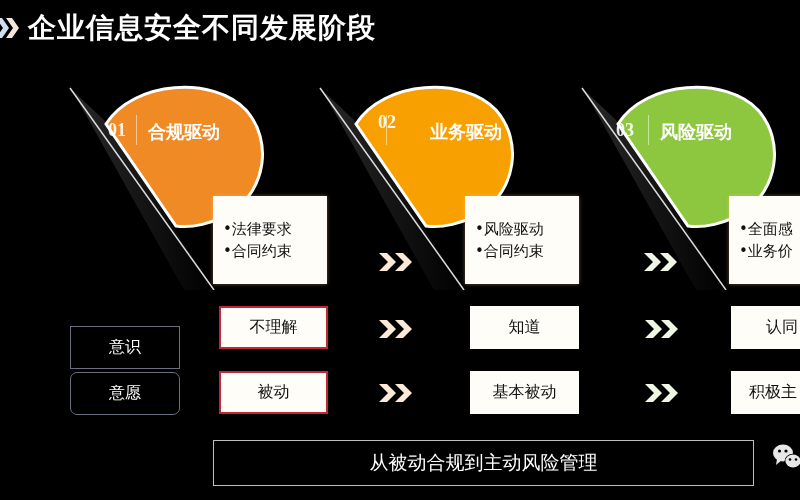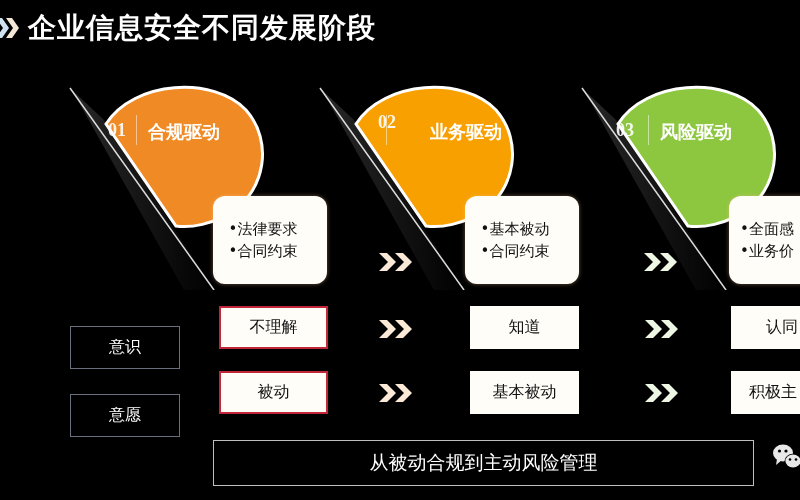--- a/index.html
+++ b/index.html
@@ -10,21 +10,21 @@
     .title-chevron { width: 26px; height: 28px; margin-left: -4px; }
     .title-text { font-size: 28px; font-weight: bold; margin-left: 6px; letter-spacing: 1px; color: #fff; }
 
     .stage { position: absolute; top: 80px; width: 260px; height: 210px; }
     .stage .diag { position: absolute; left: 0; top: 0; }
     .stage .bubble { position: absolute; }
     .stage .num { position: absolute; font-family: "Liberation Serif", serif; font-size: 18px; font-weight: bold; color: #fff; opacity: 0.9; }
     .stage .num-divider { position: absolute; width: 1px; height: 30px; background: rgba(255,255,255,0.5); }
     .stage .stage-label { position: absolute; font-size: 18px; font-weight: bold; color: #fff; white-space: nowrap; }
 
-    .detail-box { position: absolute; background: #fffdf7; border-radius: 12px; box-shadow: 0 0 4px rgba(255,200,150,0.4); color: #111; font-size: 15px; line-height: 22px; padding: 22px 24px 0 10px; text-align: center; }
+    .detail-box { position: absolute; background: #fffdf7; border-radius: 0; box-shadow: 0 0 4px rgba(255,200,150,0.4); color: #111; font-size: 15px; line-height: 22px; padding: 22px 24px 0 10px; }
     .detail-box div { white-space: nowrap; }
 
     .row-label { position: absolute; width: 110px; height: 43px; border: 1px solid #6a6f7e; display: flex; align-items: center; justify-content: center; font-size: 16px; color: #fff; background: #000; margin-top: 20px; }
     .cell { position: absolute; width: 109px; height: 43px; background: #fffdf7; display: flex; align-items: center; justify-content: center; font-size: 16px; color: #111; white-space: nowrap; overflow: hidden; }
     .cell.red { border: 2px solid #c0283a; }
 
     .arrow { position: absolute; width: 38px; height: 22px; }
 
     .summary { position: absolute; left: 213px; top: 440px; width: 541px; height: 46px; border: 1px solid #bfbfbf; display: flex; align-items: center; justify-content: center; font-size: 19px; color: #fff; }
 
@@ -76,21 +76,21 @@
     <line x1="6" y1="8" x2="150" y2="210" stroke="#ddd" stroke-width="1.5"></line>
   </svg>
   <svg class="bubble" style="left:0;top:0;" width="260" height="210">
     <path d="M42,44 C70,0 150,-4 182,30 C210,62 200,110 170,130 C150,145 125,148 112,146 Z" fill="#f7a000" stroke="#fff" stroke-width="3"></path>
   </svg>
   <div class="num" style="left:44px;top:32px;margin-left:20px;">02</div>
   <div class="num-divider" style="left:72px;top:35px;"></div>
   <div class="stage-label" style="left:84px;top:40px;margin-left:32px;">业务驱动</div>
 </div>
 <div class="detail-box" style="left:465px;top:196px;width:114px;height:88px;">
-  <div>•基本被动</div>
+  <div>•风险驱动</div>
   <div>•合同约束</div>
 </div>
 
 <div class="stage" style="left:576px;">
   <svg class="diag" width="260" height="210">
     <defs>
       <linearGradient id="sh3" x1="0" y1="0" x2="1" y2="0">
         <stop offset="0" stop-color="#444"></stop>
           <stop offset="1" stop-color="#000"></stop>
       </linearGradient>
@@ -125,21 +125,21 @@
   <polygon points="0,2 8,2 17,11 8,20 0,20 9,11" fill="#fbe9d8"></polygon>
   <polygon points="16,2 24,2 33,11 24,20 16,20 25,11" fill="#fbe9d8"></polygon>
 </svg>
 <div class="cell" style="left:470px;top:306px;">知道</div>
 <svg class="arrow" style="left:645px;top:318px;" viewBox="0 0 38 22">
   <polygon points="0,2 8,2 17,11 8,20 0,20 9,11" fill="#eef6e4"></polygon>
   <polygon points="16,2 24,2 33,11 24,20 16,20 25,11" fill="#eef6e4"></polygon>
 </svg>
 <div class="cell" style="left:731px;top:306px;justify-content:flex-start;padding-left:35px;">认同</div>
 
-<div class="row-label" style="left:70px;top:374px;">意愿</div>
+<div class="row-label" style="left:70px;top:352px;border-radius:7px;">意愿</div>
 <div class="cell red" style="left:219px;top:371px;">被动</div>
 <svg class="arrow" style="left:379px;top:382px;" viewBox="0 0 38 22">
   <polygon points="0,2 8,2 17,11 8,20 0,20 9,11" fill="#fbe9d8"></polygon>
   <polygon points="16,2 24,2 33,11 24,20 16,20 25,11" fill="#fbe9d8"></polygon>
 </svg>
 <div class="cell" style="left:470px;top:371px;">基本被动</div>
 <svg class="arrow" style="left:645px;top:382px;" viewBox="0 0 38 22">
   <polygon points="0,2 8,2 17,11 8,20 0,20 9,11" fill="#eef6e4"></polygon>
   <polygon points="16,2 24,2 33,11 24,20 16,20 25,11" fill="#eef6e4"></polygon>
 </svg>

